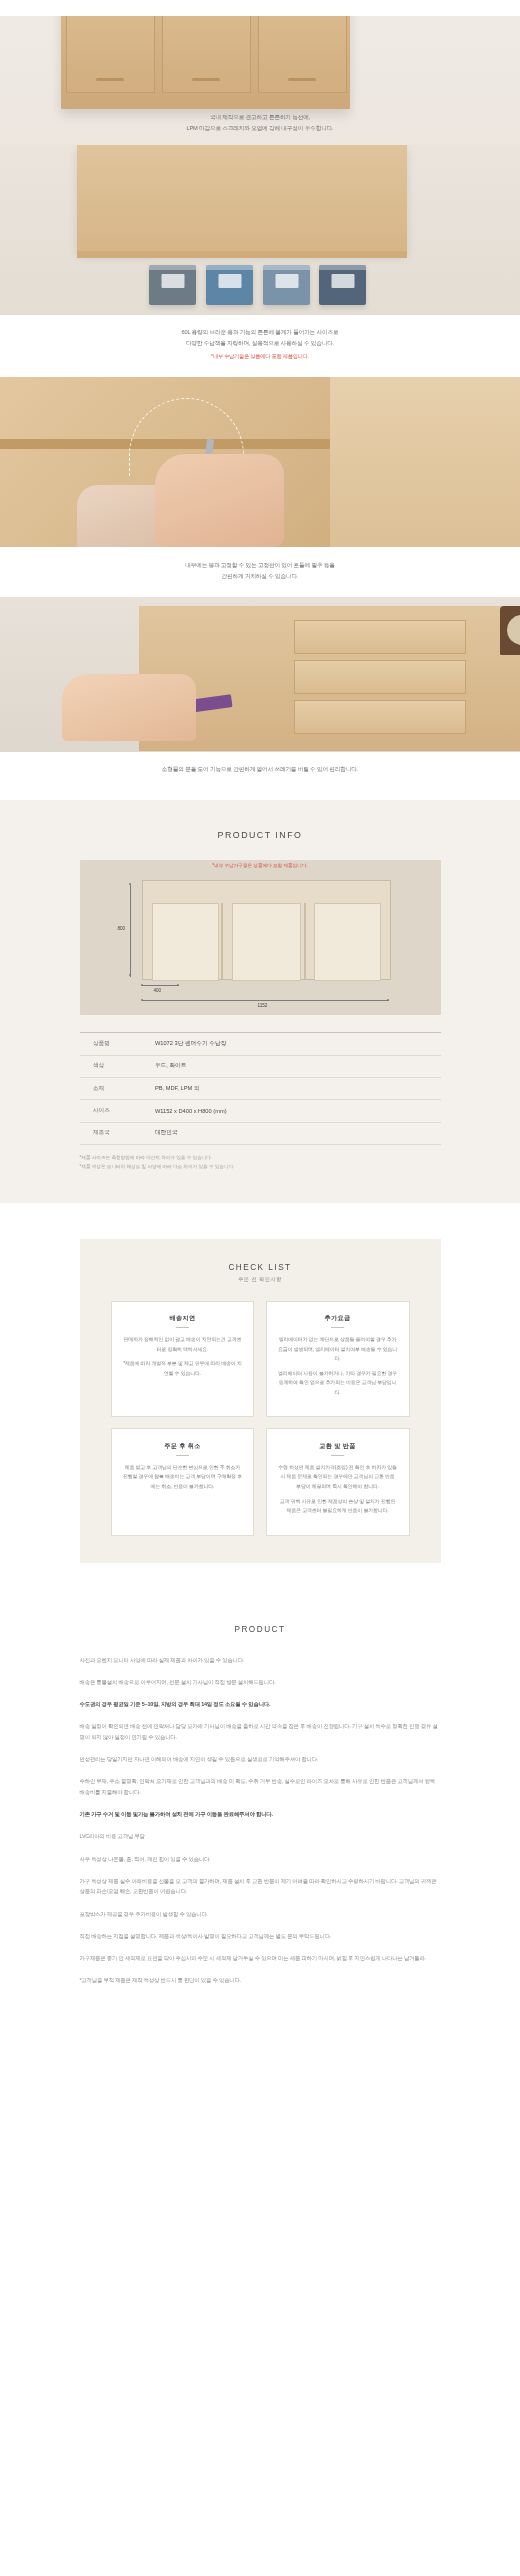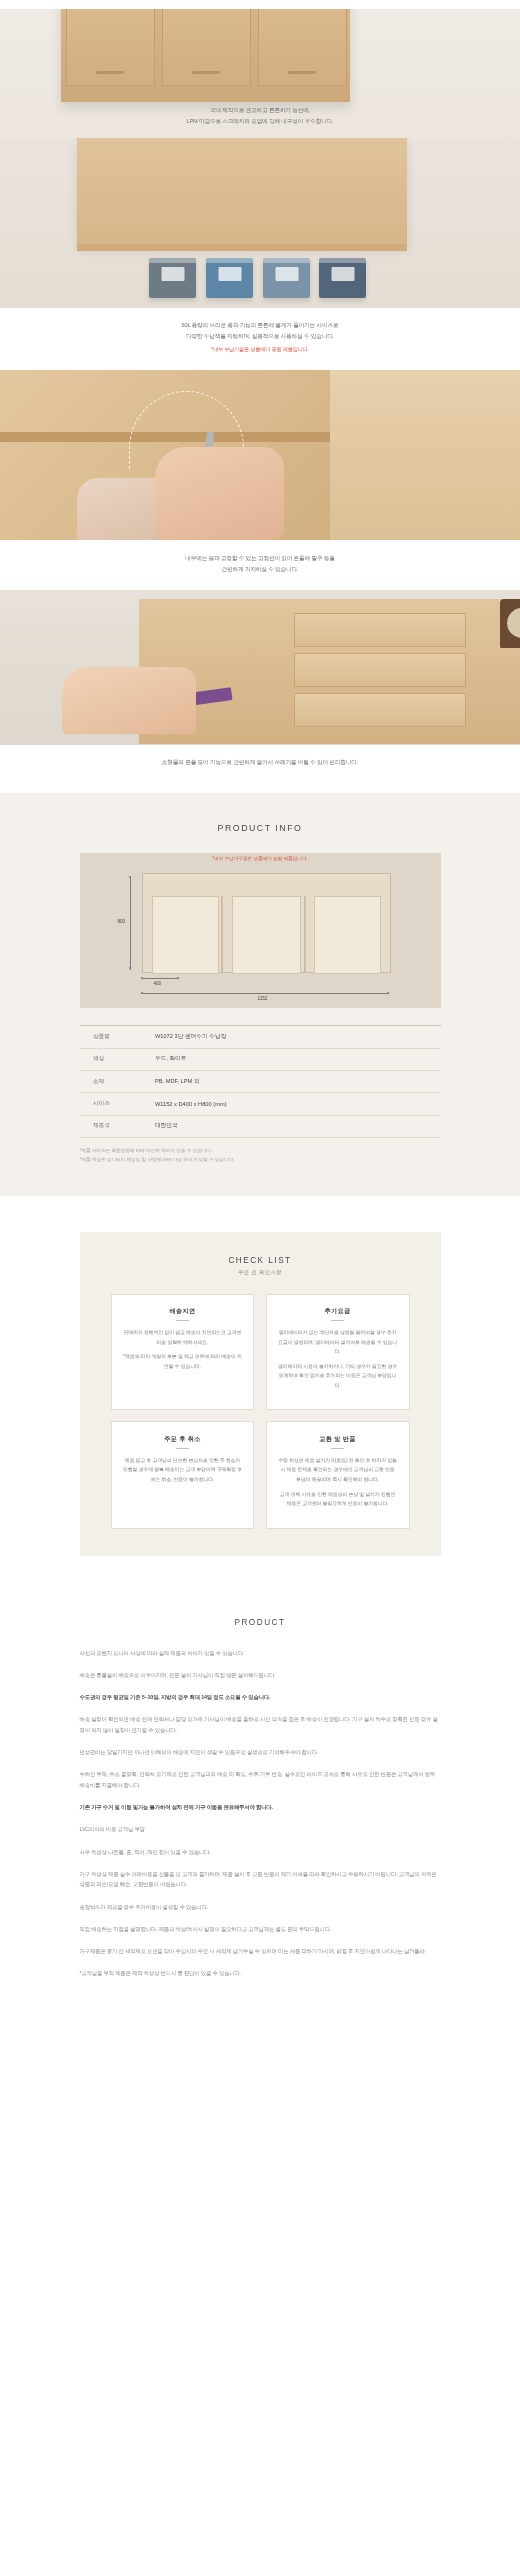--- a/index.html
+++ b/index.html
@@ -8,21 +8,21 @@
     background: #ffffff;
   }
   body {
     width: 520px;
     font-family: "Liberation Sans", sans-serif;
     color: #3c3c3c;
     -webkit-font-smoothing: antialiased;
   }
   .page {
     width: 520px;
-    margin: 9px auto;
+    margin: 16px auto;
     position: relative;
     background: #ffffff;
   }
 
   
   .photo {
     position: relative;
     overflow: hidden;
   }
 

